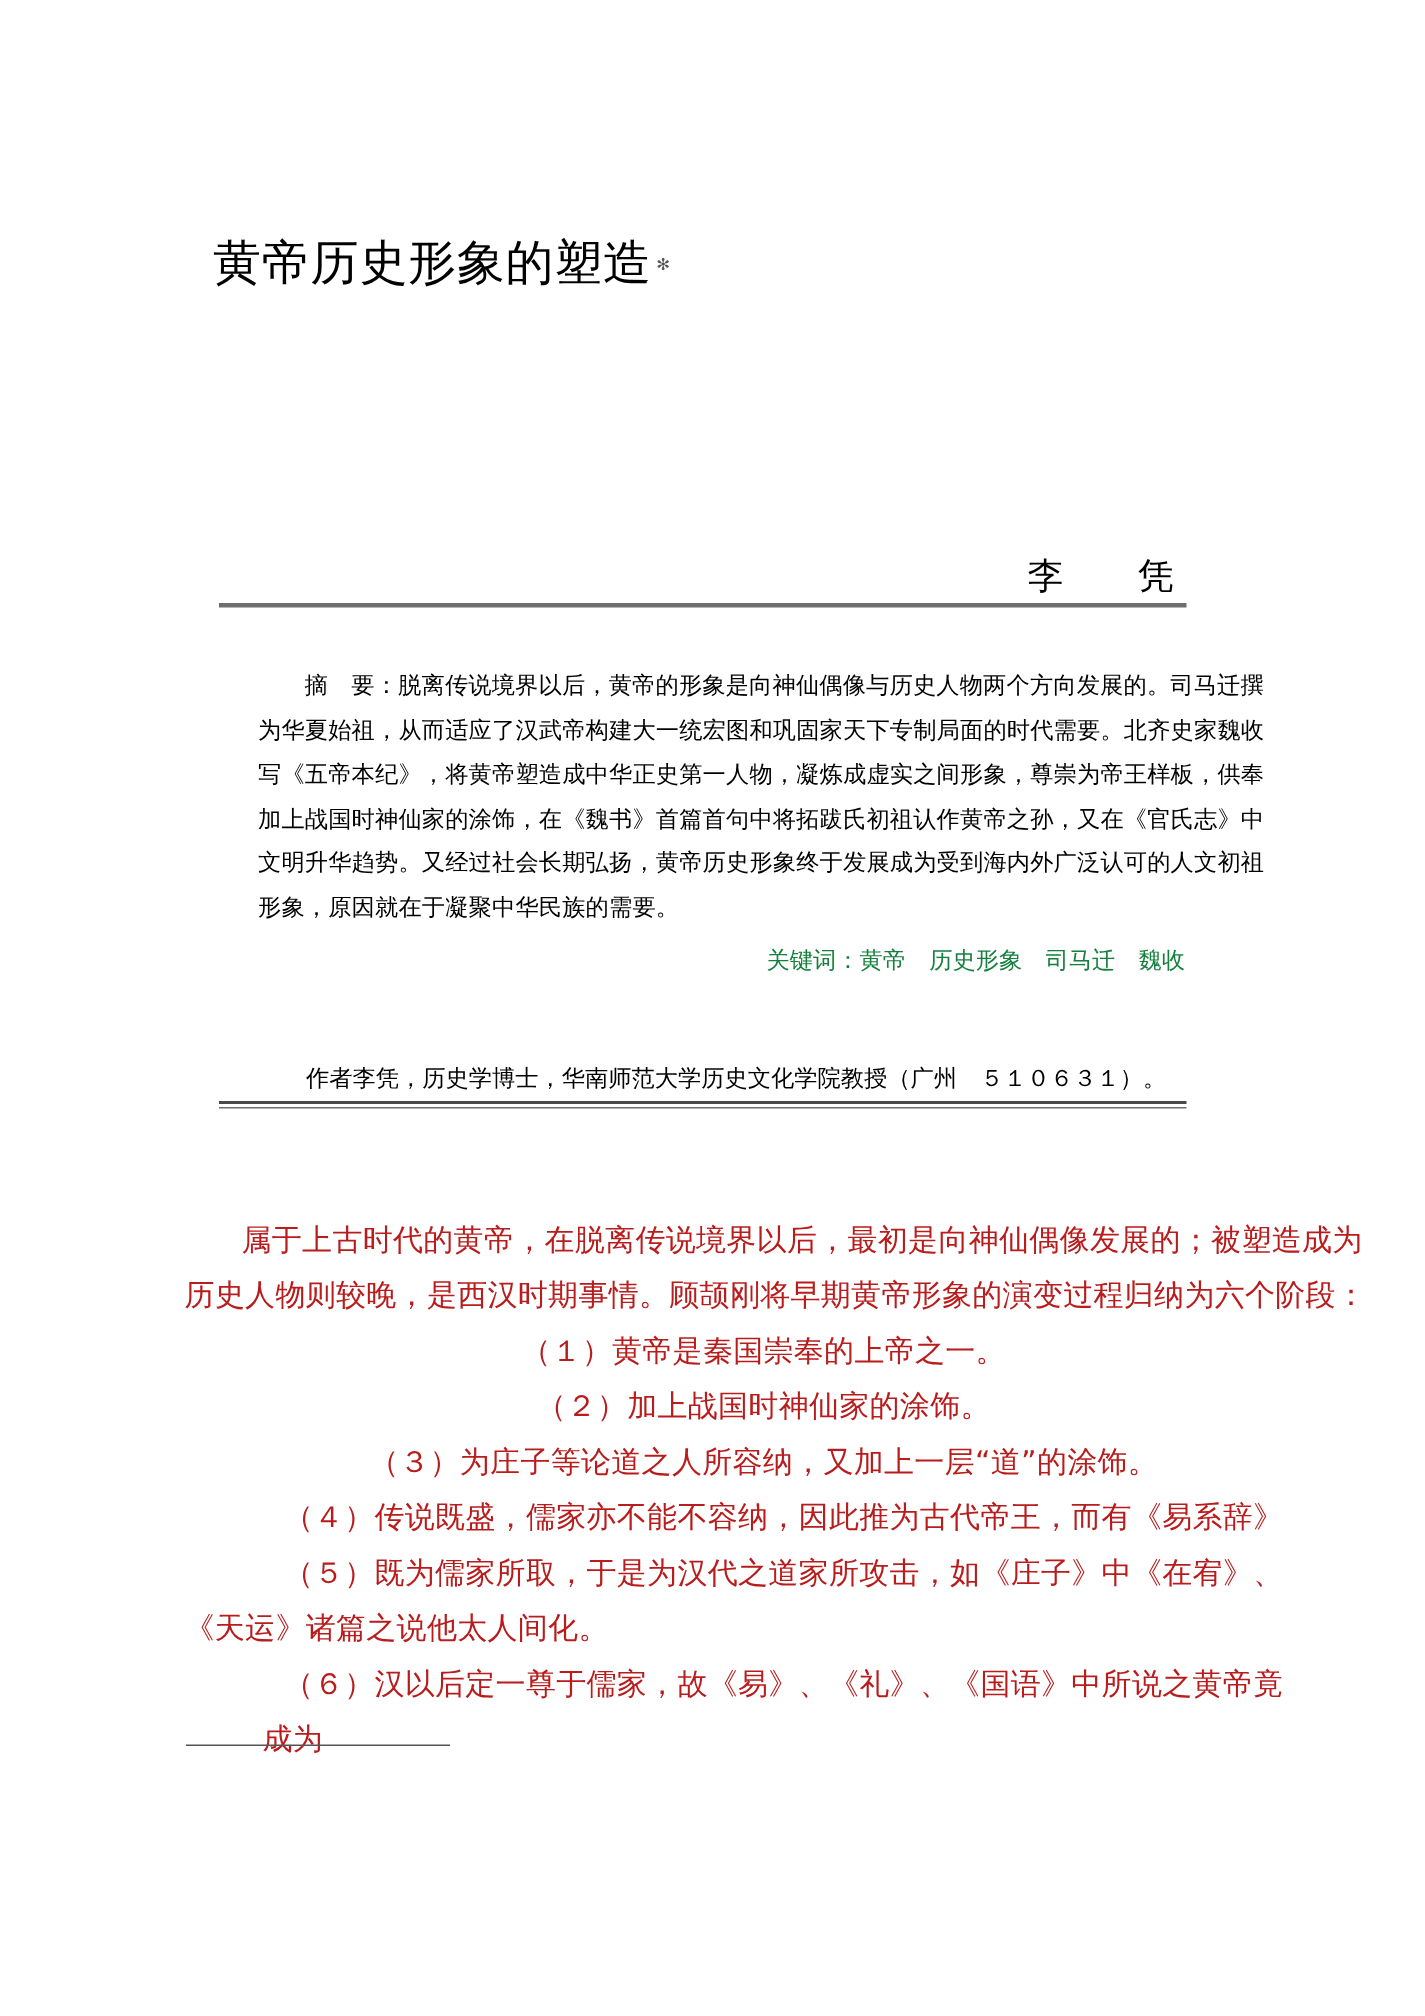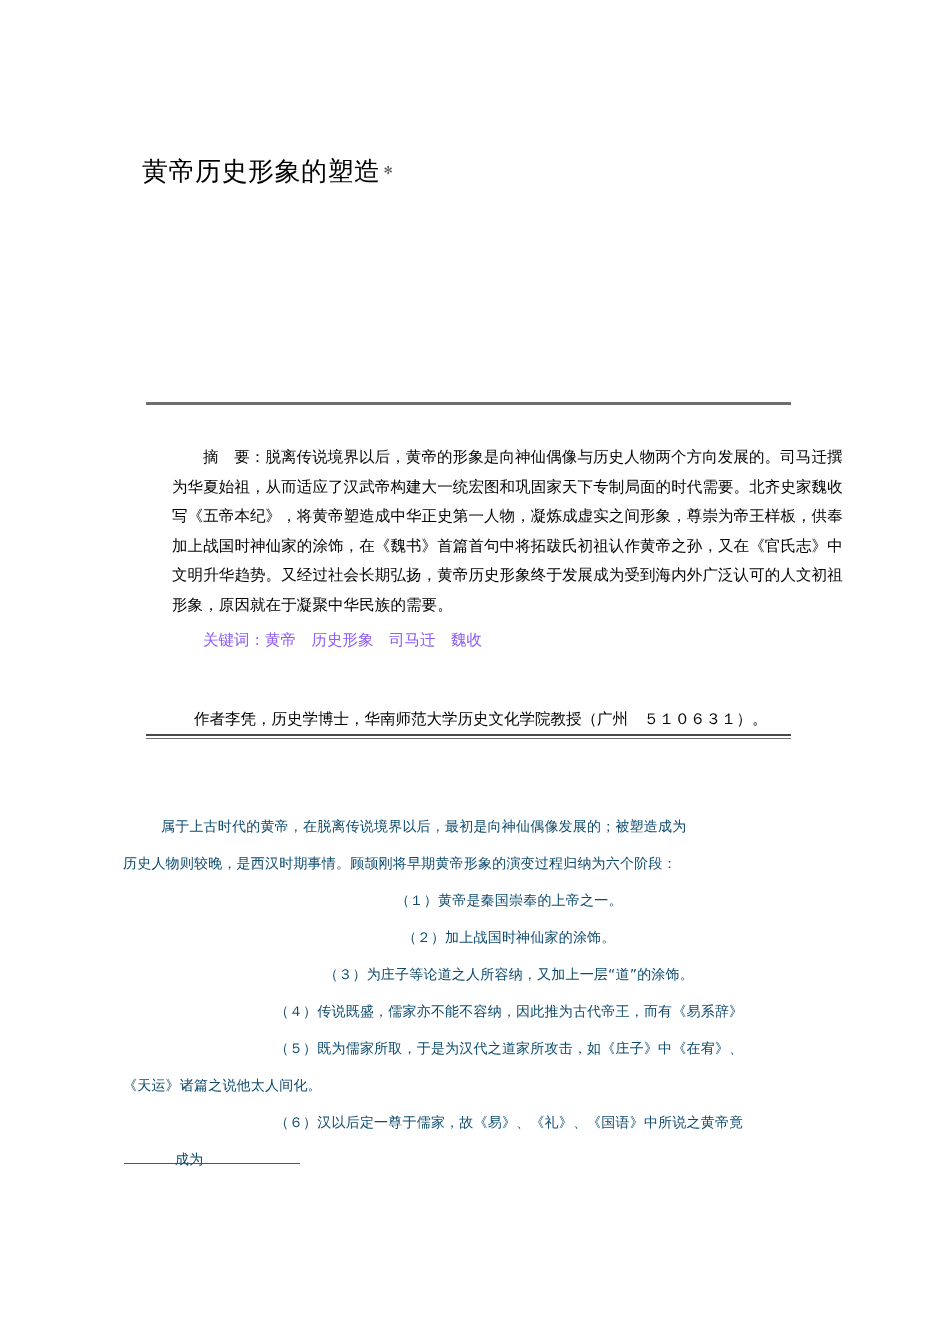--- a/index.html
+++ b/index.html
@@ -21,21 +21,21 @@
   }
 
   
   .title-block {
     position: absolute;
     left: 142px;
     top: 155px;
     width: 700px;
   }
   .doc-title {
-    font-size: 26px;
+    font-size: 32px;
     line-height: 1.25;
     font-weight: 500;
     letter-spacing: 0.5px;
     color: #000;
     display: inline;
     white-space: nowrap;
   }
   .title-mark {
     font-size: 11px;
     vertical-align: super;
@@ -81,30 +81,31 @@
     color: #000;
     white-space: pre;
     letter-spacing: 0.1px;
   }
   .abs-line.indent {
     padding-left: 31px;
   }
   .kw-line {
     font-size: 15.5px;
     line-height: 29.5px;
-    color: #8b5cf6;
+    color: #15803d;
     white-space: pre;
     padding-left: 31px;
     margin-top: 6px;
+    text-align: right;
   }
 
   
   .bio-block {
     position: absolute;
-    left: 134px;
+    left: 144px;
     top: 707px;
     width: 645px;
   }
   .bio-line {
     font-size: 15.5px;
     line-height: 24px;
     color: #000;
     white-space: pre;
     padding-left: 60px;
   }
@@ -126,23 +127,23 @@
   }
 
   
   .body-block {
     position: absolute;
     left: 123px;
     top: 808px;
     width: 706px;
   }
   .body-line {
-    font-size: 14px;
+    font-size: 20px;
     line-height: 37px;
-    color: #0c4a6e;
+    color: #b91c1c;
     white-space: pre;
     letter-spacing: 0.2px;
   }
   .body-line.ind1 { padding-left: 38px; }
   .body-line.ind2 { padding-left: 66px; text-align: center; }
   .body-line.ind3 { padding-left: 52px; }
 
   
   .rule-footnote {
     position: absolute;
@@ -155,20 +156,23 @@
 </style>
 </head>
 <body>
 
 <div class="page">
 
   <div class="title-block">
     <span class="doc-title">黄帝历史形象的塑造</span><span class="title-mark">✻</span>
   </div>
 
+  <div class="author-row">
+    <span class="author-name">李　　凭</span>
+  </div>
   <div class="rule-author"></div>
 
   <div class="abstract-block">
     <div class="abs-line indent">摘　要：脱离传说境界以后，黄帝的形象是向神仙偶像与历史人物两个方向发展的。司马迁撰</div>
     <div class="abs-line">为华夏始祖，从而适应了汉武帝构建大一统宏图和巩固家天下专制局面的时代需要。北齐史家魏收</div>
     <div class="abs-line">写《五帝本纪》，将黄帝塑造成中华正史第一人物，凝炼成虚实之间形象，尊崇为帝王样板，供奉</div>
     <div class="abs-line">加上战国时神仙家的涂饰，在《魏书》首篇首句中将拓跋氏初祖认作黄帝之孙，又在《官氏志》中</div>
     <div class="abs-line">文明升华趋势。又经过社会长期弘扬，黄帝历史形象终于发展成为受到海内外广泛认可的人文初祖</div>
     <div class="abs-line">形象，原因就在于凝聚中华民族的需要。</div>
     <div class="kw-line">关键词：黄帝　历史形象　司马迁　魏收</div>

